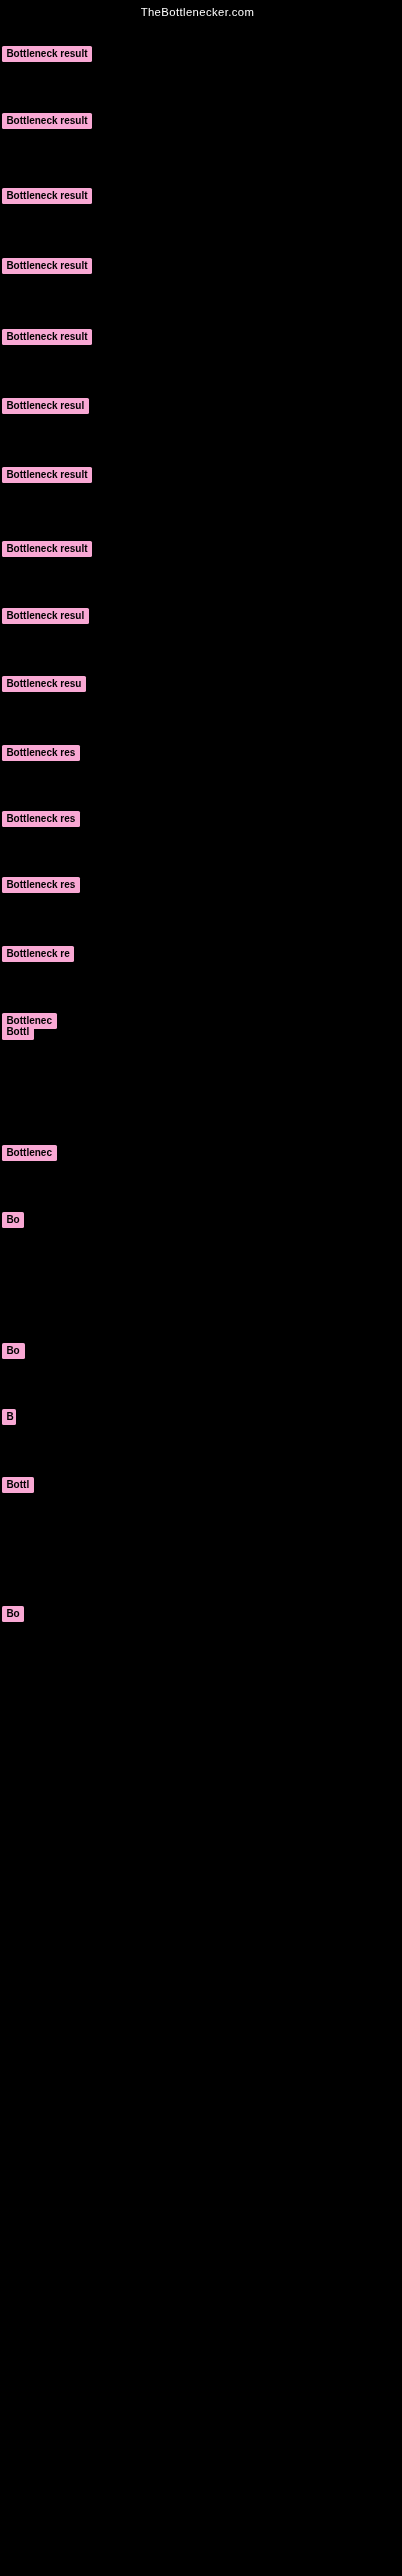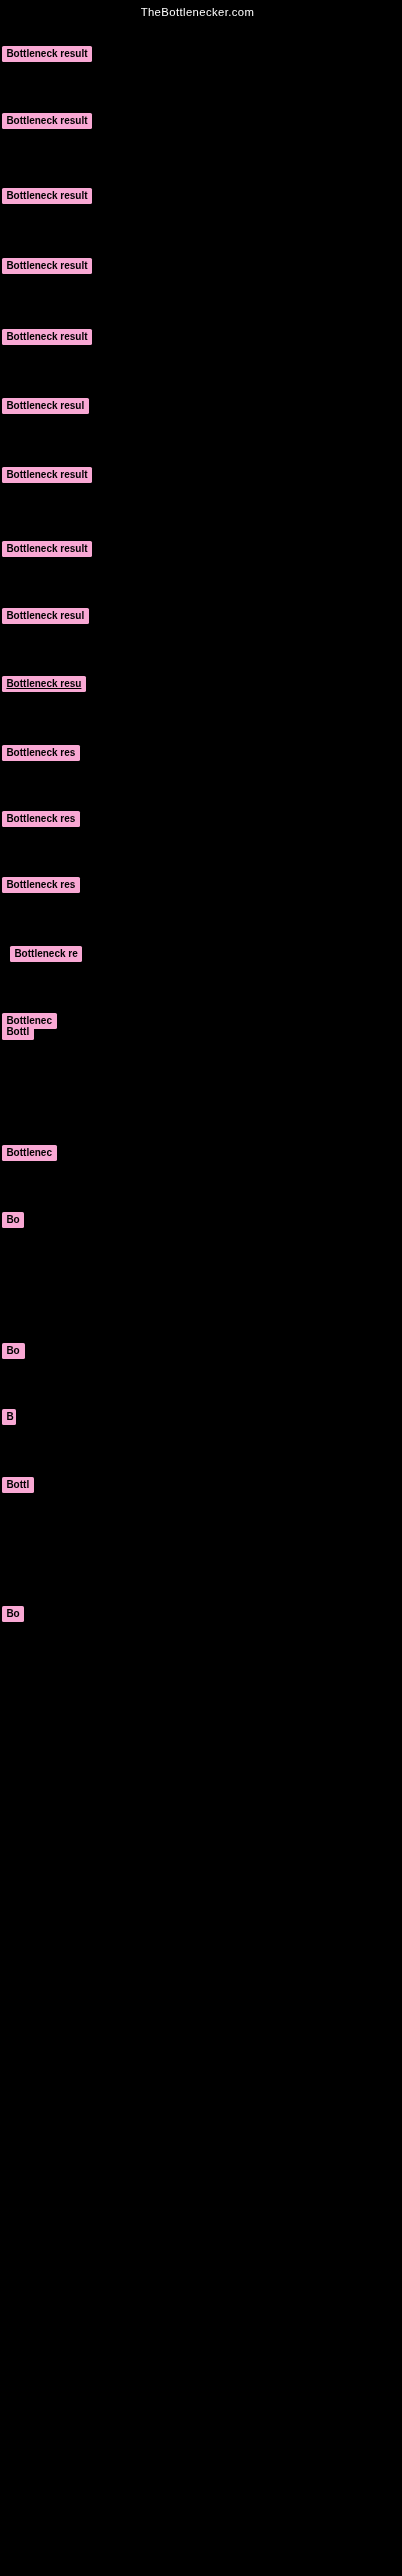--- a/index.html
+++ b/index.html
@@ -49,25 +49,25 @@
 
 <div class="badge-container" style="top: 46px; max-width: 121px;"><span class="bottleneck-badge" style="max-width: 121px;">Bottleneck result</span></div>
     <div class="badge-container" style="top: 113px; max-width: 117px;"><span class="bottleneck-badge" style="max-width: 117px;">Bottleneck result</span></div>
     <div class="badge-container" style="top: 188px; max-width: 118px;"><span class="bottleneck-badge" style="max-width: 118px;">Bottleneck result</span></div>
     <div class="badge-container" style="top: 258px; max-width: 115px;"><span class="bottleneck-badge" style="max-width: 115px;">Bottleneck result</span></div>
     <div class="badge-container" style="top: 329px; max-width: 115px;"><span class="bottleneck-badge" style="max-width: 115px;">Bottleneck result</span></div>
     <div class="badge-container" style="top: 398px; max-width: 109px;"><span class="bottleneck-badge" style="max-width: 109px;">Bottleneck resul</span></div>
     <div class="badge-container" style="top: 467px; max-width: 105px;"><span class="bottleneck-badge" style="max-width: 105px;">Bottleneck result</span></div>
     <div class="badge-container" style="top: 541px; max-width: 113px;"><span class="bottleneck-badge" style="max-width: 113px;">Bottleneck result</span></div>
     <div class="badge-container" style="top: 608px; max-width: 103px;"><span class="bottleneck-badge" style="max-width: 103px;">Bottleneck resul</span></div>
-    <div class="badge-container" style="top: 676px; max-width: 97px;"><span class="bottleneck-badge" style="max-width: 97px; text-decoration: underline;">Bottleneck resu</span></div>
+    <div class="badge-container" style="top: 676px; max-width: 97px;"><span class="bottleneck-badge" style="max-width: 97px;">Bottleneck resu</span></div>
     <div class="badge-container" style="top: 745px; max-width: 93px;"><span class="bottleneck-badge" style="max-width: 93px;">Bottleneck res</span></div>
     <div class="badge-container" style="top: 811px; max-width: 86px;"><span class="bottleneck-badge" style="max-width: 86px;">Bottleneck res</span></div>
     <div class="badge-container" style="top: 877px; max-width: 81px;"><span class="bottleneck-badge" style="max-width: 81px;">Bottleneck res</span></div>
-    <div class="badge-container" style="top: 946px; max-width: 72px;"><span class="bottleneck-badge" style="max-width: 72px; margin-left: 8px;">Bottleneck re</span></div>
+    <div class="badge-container" style="top: 946px; max-width: 72px;"><span class="bottleneck-badge" style="max-width: 72px;">Bottleneck re</span></div>
     <div class="badge-container" style="top: 1013px; max-width: 61px;"><span class="bottleneck-badge" style="max-width: 61px;">Bottlenec</span></div>
     <div class="badge-container" style="top: 1024px; max-width: 44px;"><span class="bottleneck-badge" style="max-width: 44px;">Bottl</span></div>
     <div class="badge-container" style="top: 1145px; max-width: 56px;"><span class="bottleneck-badge" style="max-width: 56px;">Bottlenec</span></div>
     <div class="badge-container" style="top: 1212px; max-width: 22.5px;"><span class="bottleneck-badge" style="max-width: 22.5px;">Bo</span></div>
     <div class="badge-container" style="top: 1343px; max-width: 24px;"><span class="bottleneck-badge" style="max-width: 24px;">Bo</span></div>
     <div class="badge-container" style="top: 1409px; max-width: 14.5px;"><span class="bottleneck-badge" style="max-width: 14.5px;">B</span></div>
     <div class="badge-container" style="top: 1477px; max-width: 42px;"><span class="bottleneck-badge" style="max-width: 42px;">Bottl</span></div>
     <div class="badge-container" style="top: 1606px; max-width: 22.5px;"><span class="bottleneck-badge" style="max-width: 22.5px;">Bo</span></div>
   </div>
 

